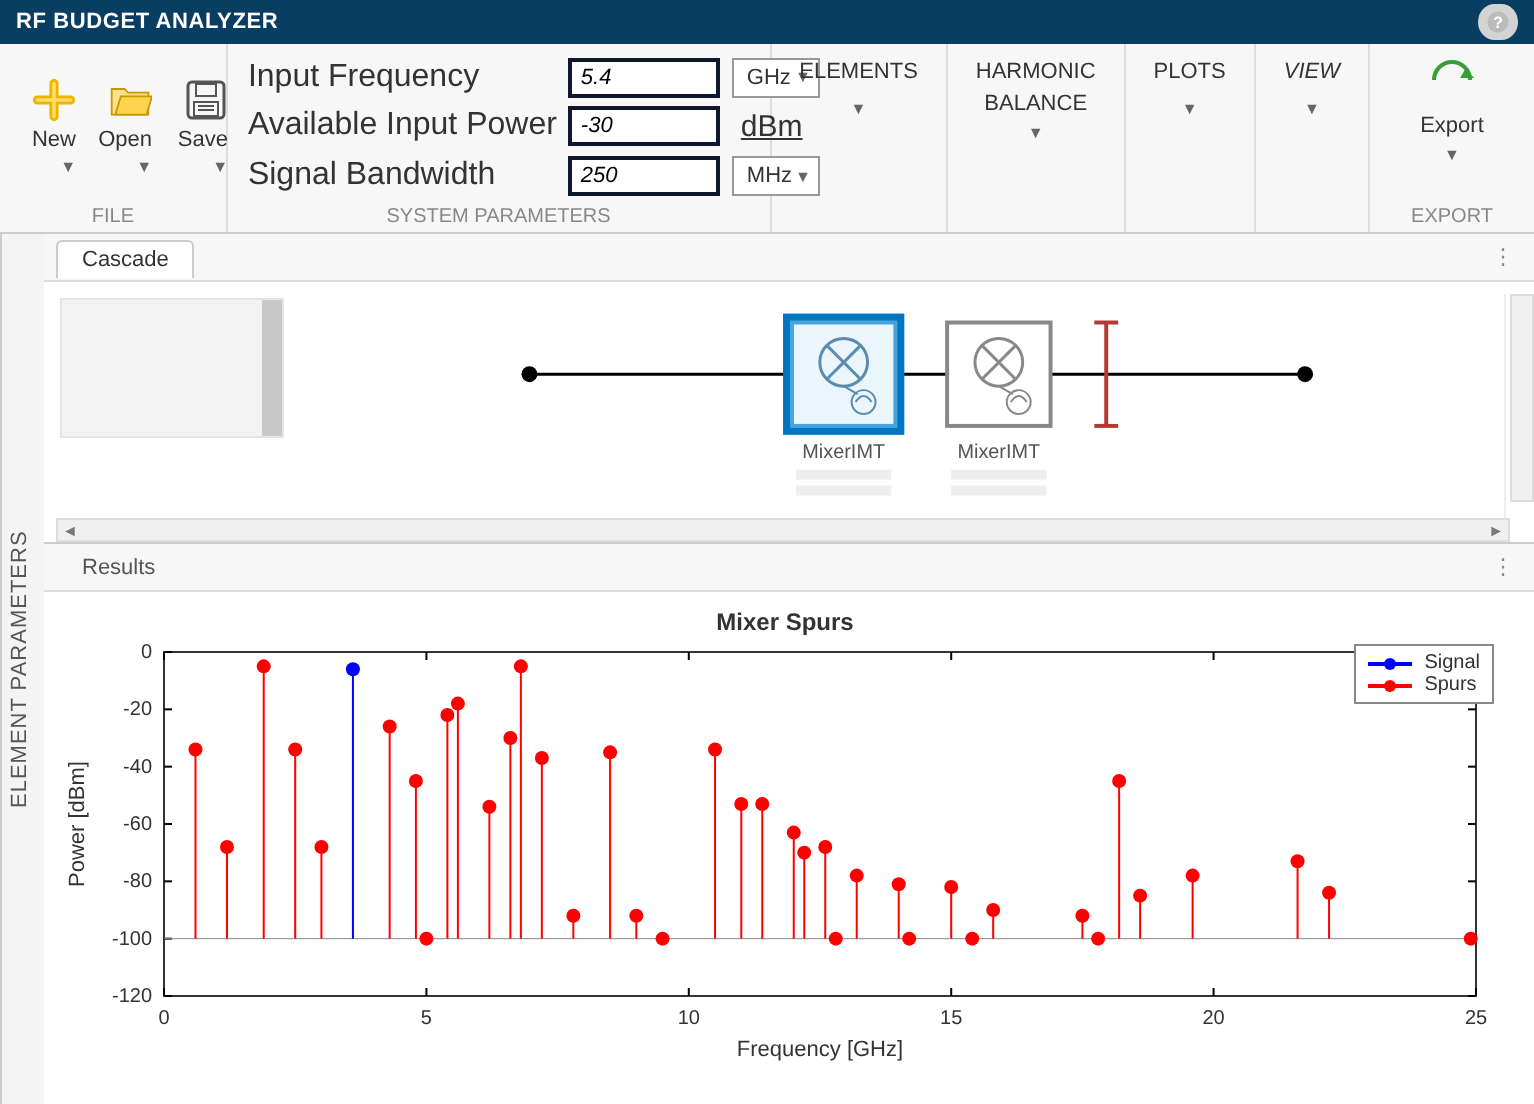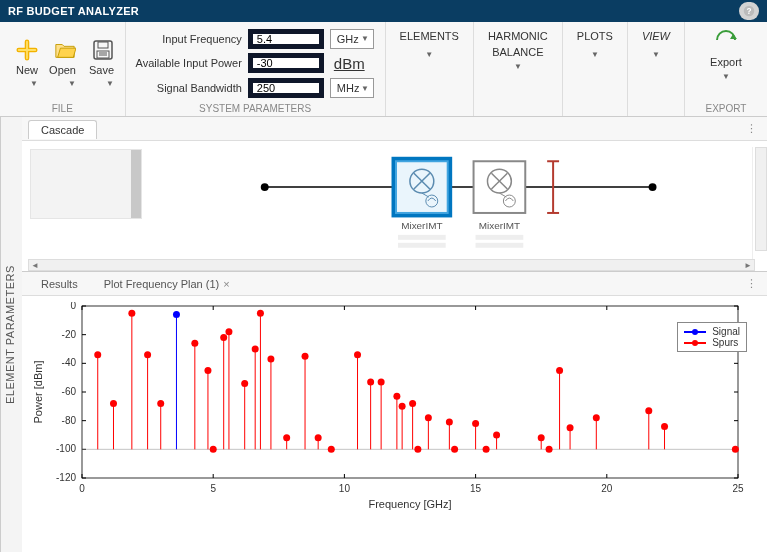--- a/index.html
+++ b/index.html
@@ -16,22 +16,22 @@
   .ts-group { border-right: 1px solid #ddd; display: flex; flex-direction: column; justify-content: space-between; padding: 4px 6px 2px 6px; }
   .ts-group-body { display: flex; flex: 1; }
   .ts-group-label { text-align: center; font-size: 10px; color: #888; padding-top: 2px; }
   .ts-btn { display: flex; flex-direction: column; align-items: flex-end; justify-content: center; padding: 2px 6px; cursor: pointer; min-width: 38px; gap: 3px; }
   .ts-btn-label { font-size: 11px; color: #333; }
   .ts-btn-icon { width: 22px; height: 22px; display: flex; align-items: center; justify-content: center; }
   .chev { font-size: 8px; color: #666; }
 
   
   .param-form { display: grid; grid-template-columns: auto auto auto; gap: 3px 6px; align-items: center; padding: 2px 4px; }
-  .param-form label { text-align: right; font-size: 11px; color: #333; white-space: nowrap; }
-  .param-form input { width: 76px; height: 20px; border: 5px solid #0f172a; padding: 0 4px; font-size: 11px; }
+  .param-form label { font-size: 16px; color: #333; white-space: nowrap; }
+  .param-form input { width: 76px; height: 20px; border: 2px solid #0f172a; padding: 0 4px; font-size: 11px; font-style: italic; }
   .unit-dd { border: 1px solid #999; height: 20px; width: 44px; display: flex; align-items: center; justify-content: space-between; padding: 0 4px 0 6px; background: #fff; font-size: 11px; }
   .unit-static { font-size: 15px; padding-left: 4px; text-decoration: underline; }
 
   .ts-big { text-align: center; padding: 4px 8px; min-width: 70px; display: flex; flex-direction: column; align-items: center; justify-content: center; gap: 4px; cursor: pointer; }
 
   
   .main { display: flex; height: 435px; }
   .eleparam-tab { writing-mode: vertical-rl; transform: rotate(180deg); background: #f4f4f4; border-right: 1px solid #ccc; padding: 8px 3px; font-size: 11px; color: #555; width: 22px; text-align: center; cursor: pointer; letter-spacing: 0.5px; }
   .content { flex: 1; display: flex; flex-direction: column; background: #fff; }
 
@@ -251,28 +251,26 @@
         <div class="scroll-h">
             <span>◄</span>
             <span>►</span>
           </div>
       </div>
     </div>
 
     <div class="res-tabs">
       <div style="display:flex; gap:4px;">
         <div class="res-tab">Results</div>
-        <div class="res-tab">
-          <span>Plot Frequency Plan (1)</span><span class="close">×</span>
-        </div>
       </div>
       <div class="kebab">⋮</div>
     </div>
 
     <div class="chart-wrap">
+      <div class="chart-title">Mixer Spurs</div>
       <svg id="chart-svg" width="720" height="210">
           <rect x="54" y="4" width="656" height="172" fill="none" stroke="#000" stroke-width="0.8"></rect>
           <line x1="54" y1="4" x2="58" y2="4" stroke="#000"></line>
           <line x1="706" y1="4" x2="710" y2="4" stroke="#000"></line>
           <text x="48" y="7" text-anchor="end" font-size="10" fill="#333">0</text>
           <line x1="54" y1="32.666666666666664" x2="58" y2="32.666666666666664" stroke="#000"></line>
           <line x1="706" y1="32.666666666666664" x2="710" y2="32.666666666666664" stroke="#000"></line>
           <text x="48" y="35.666666666666664" text-anchor="end" font-size="10" fill="#333">-20</text>
           <line x1="54" y1="61.33333333333333" x2="58" y2="61.33333333333333" stroke="#000"></line>
           <line x1="706" y1="61.33333333333333" x2="710" y2="61.33333333333333" stroke="#000"></line>

